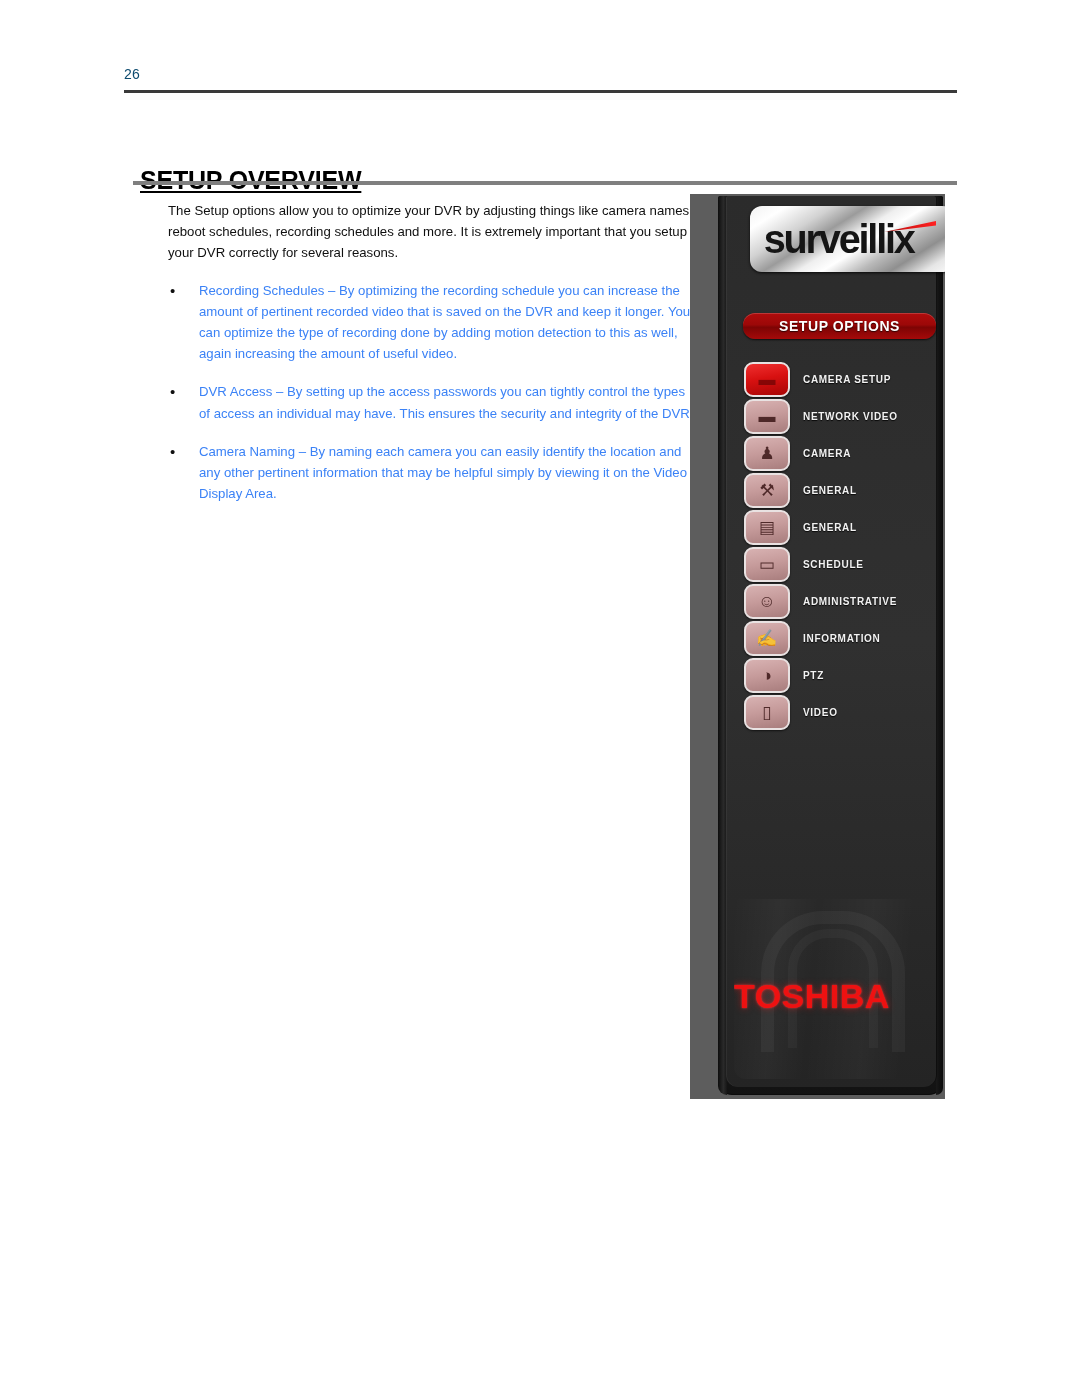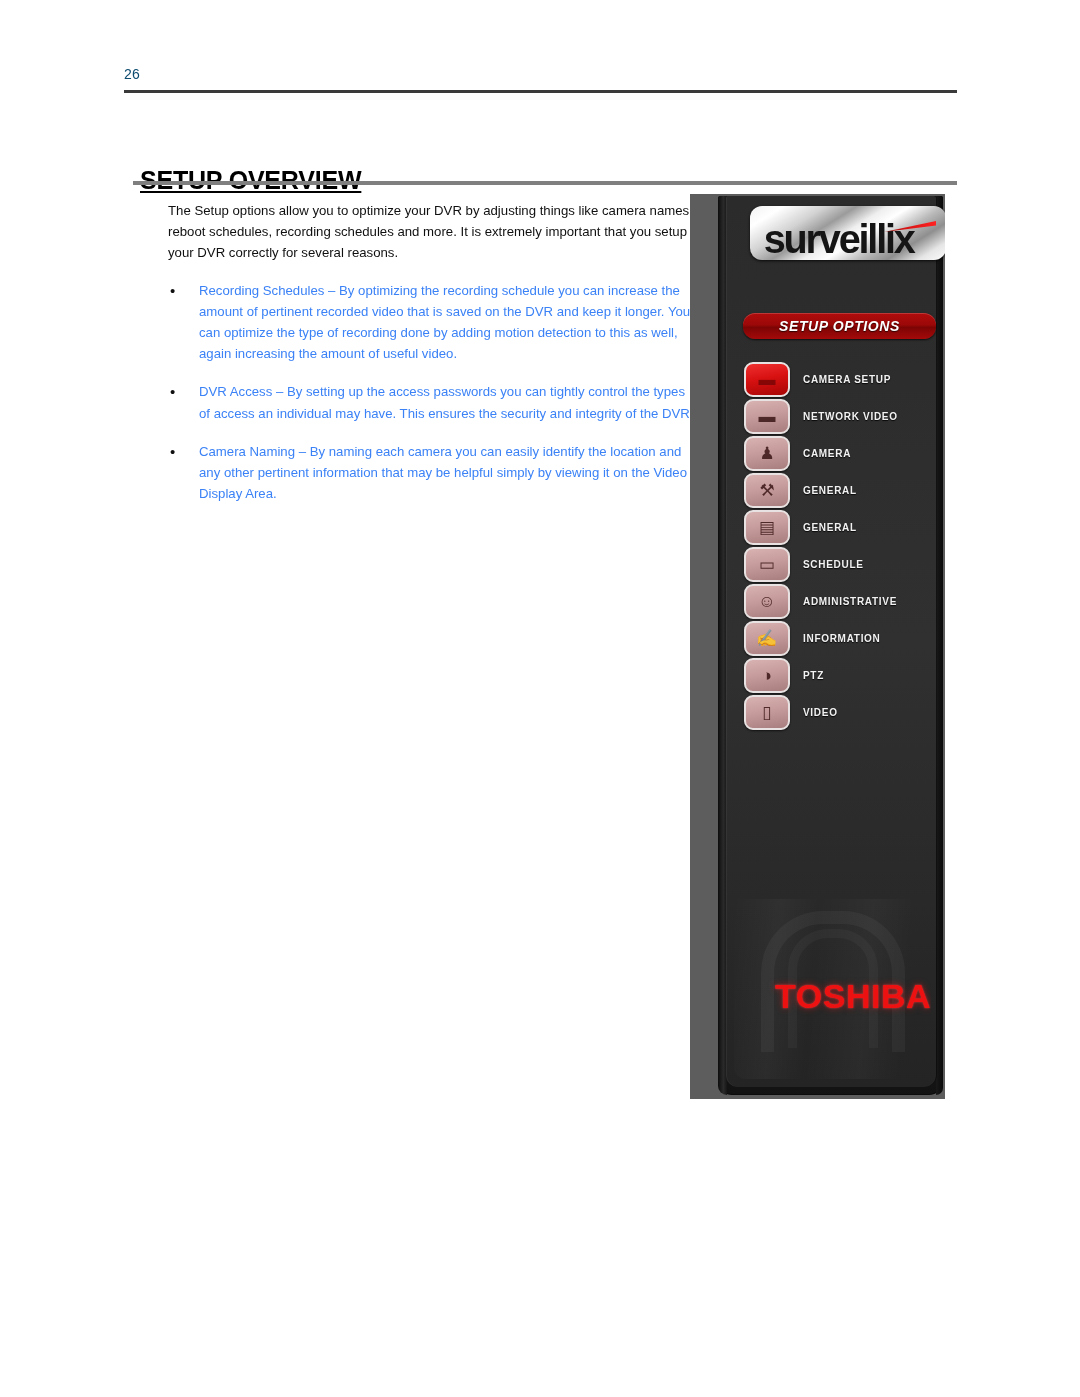--- a/index.html
+++ b/index.html
@@ -145,36 +145,37 @@
     background: linear-gradient(90deg, #191919 0%, #0a0a0a 100%);
     border-radius: 0 3px 14px 0;
   }
 
   
   .logo-plate {
     position: absolute;
     left: 24px;
     top: 10px;
     width: 196px;
-    height: 54px;
+    height: 66px;
     border-radius: 12px;
     background:
       linear-gradient(148deg,
         #f2f2f2 0%,
         #ffffff 12%,
         #d2d2d2 27%,
         #9b9b9b 38%,
         #efefef 49%,
         #ffffff 57%,
         #b9b9b9 69%,
         #8f8f8f 79%,
         #e6e6e6 90%,
         #fdfdfd 100%);
     box-shadow: 0 1px 3px rgba(0,0,0,0.8);
     overflow: hidden;
+    padding-left: 8px;
   }
   .logo-word {
     position: absolute;
     left: 13px;
     top: 12px;
     font-size: 40px;
     font-weight: bold;
     letter-spacing: -2.2px;
     line-height: 42px;
     color: #151515;
@@ -194,21 +195,20 @@
   
   .options-banner {
     position: absolute;
     left: 17px;
     top: 117px;
     width: 193px;
     height: 26px;
     border-radius: 12px;
     background: linear-gradient(180deg, #b00c0c 0%, #9c0808 45%, #7d0404 55%, #a50a0a 100%);
     box-shadow: inset 0 1px 0 rgba(255,255,255,0.18), 0 1px 2px rgba(0,0,0,0.7);
-    font-style: italic;
   }
   .options-banner-label {
     position: absolute;
     left: 0;
     right: 0;
     top: 5px;
     text-align: center;
     font-size: 14px;
     font-weight: bold;
     letter-spacing: 0.6px;
@@ -311,21 +311,21 @@
         rgba(255,255,255,0.035) 22%,
         rgba(255,255,255,0.00) 40%,
         rgba(255,255,255,0.03) 66%,
         rgba(255,255,255,0.00) 85%);
   }
   .toshiba-word {
     position: absolute;
     left: 0;
     right: 0;
     top: 78px;
-    text-align: right;
+    text-align: left;
     font-size: 34px;
     font-weight: bold;
     letter-spacing: 0.5px;
     color: #ee1111;
     text-shadow: 0 0 7px rgba(240,20,20,0.55), 0 0 2px rgba(255,80,80,0.8);
     font-family: "Liberation Sans", sans-serif;
   }
 </style>
 </head>
 <body>

